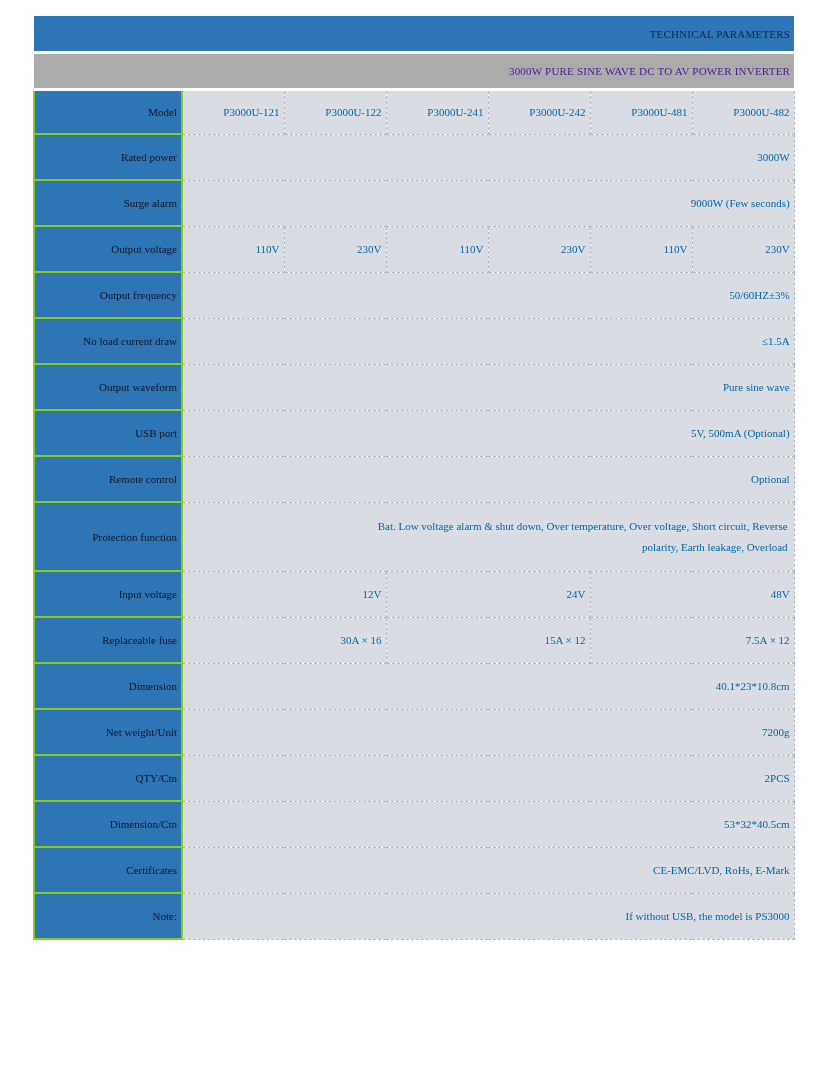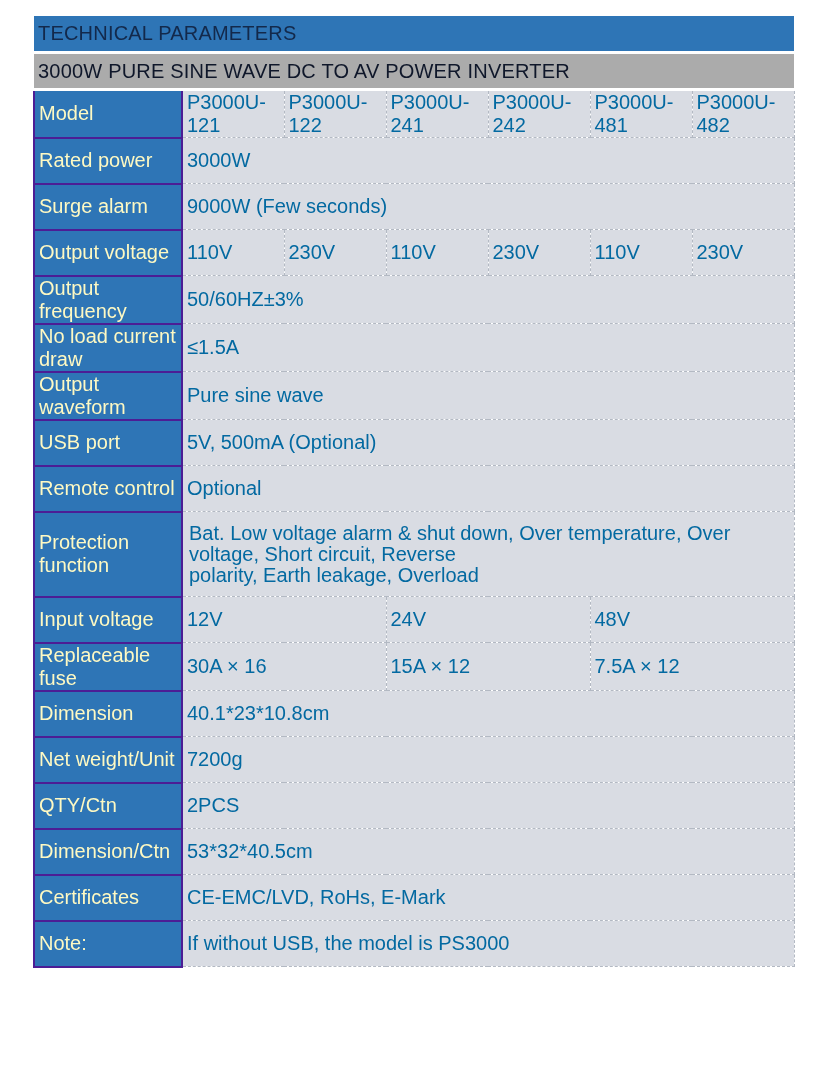--- a/index.html
+++ b/index.html
@@ -7,46 +7,46 @@
     width:826px;height:1076px;background:#ffffff;
     font-family:"Liberation Sans", sans-serif;
     -webkit-font-smoothing:antialiased;
   }
   .canvas{position:relative;width:826px;height:1076px;overflow:hidden;}
   table.spec{
     position:absolute;left:33px;top:16px;width:760px;
     border-collapse:collapse;table-layout:fixed;
   }
   td{
-    text-align:left;vertical-align:middle;
-    font-size:20px;padding:0 4px;overflow:hidden;
+    text-align:right;vertical-align:middle;
+    font-size:11px;padding:0 4px;overflow:hidden;font-family:Liberation Serif, serif;
   }
   
   td.title{
     background:#2e75b6;color:#13294b;height:35px;
     border-bottom:3px solid #ffffff;letter-spacing:.2px;
   }
   td.subtitle{
-    background:#ababab;color:#0f172a;height:34px;
+    background:#ababab;color:#4c1d95;height:34px;
     border-bottom:3px solid #ffffff;letter-spacing:.2px;
   }
   
   td.lbl{
-    background:#2e75b6;color:#fef9c3;
-    border:2px solid #4c1d95;
+    background:#2e75b6;color:#0f172a;
+    border:2px solid #84cc16;
   }
   
   td.val{
     background:#d9dce3;color:#0369a1;
     border:1px dashed #b3b9c3;
   }
   tr.h-model td{height:42px;}
   tr.h-std td{height:44px;}
   tr.h-prot td{height:64px;}
-  td.prot{white-space:pre-line;line-height:21px;padding:10px 6px;}
+  td.prot{white-space:pre-line;line-height:21px;padding:2px 6px;}
 </style>
 </head>
 <body>
 
 <div class="canvas">
   <table class="spec">
     <colgroup>
       <col style="width:148px">
       <col style="width:102px">
         <col style="width:102px">

